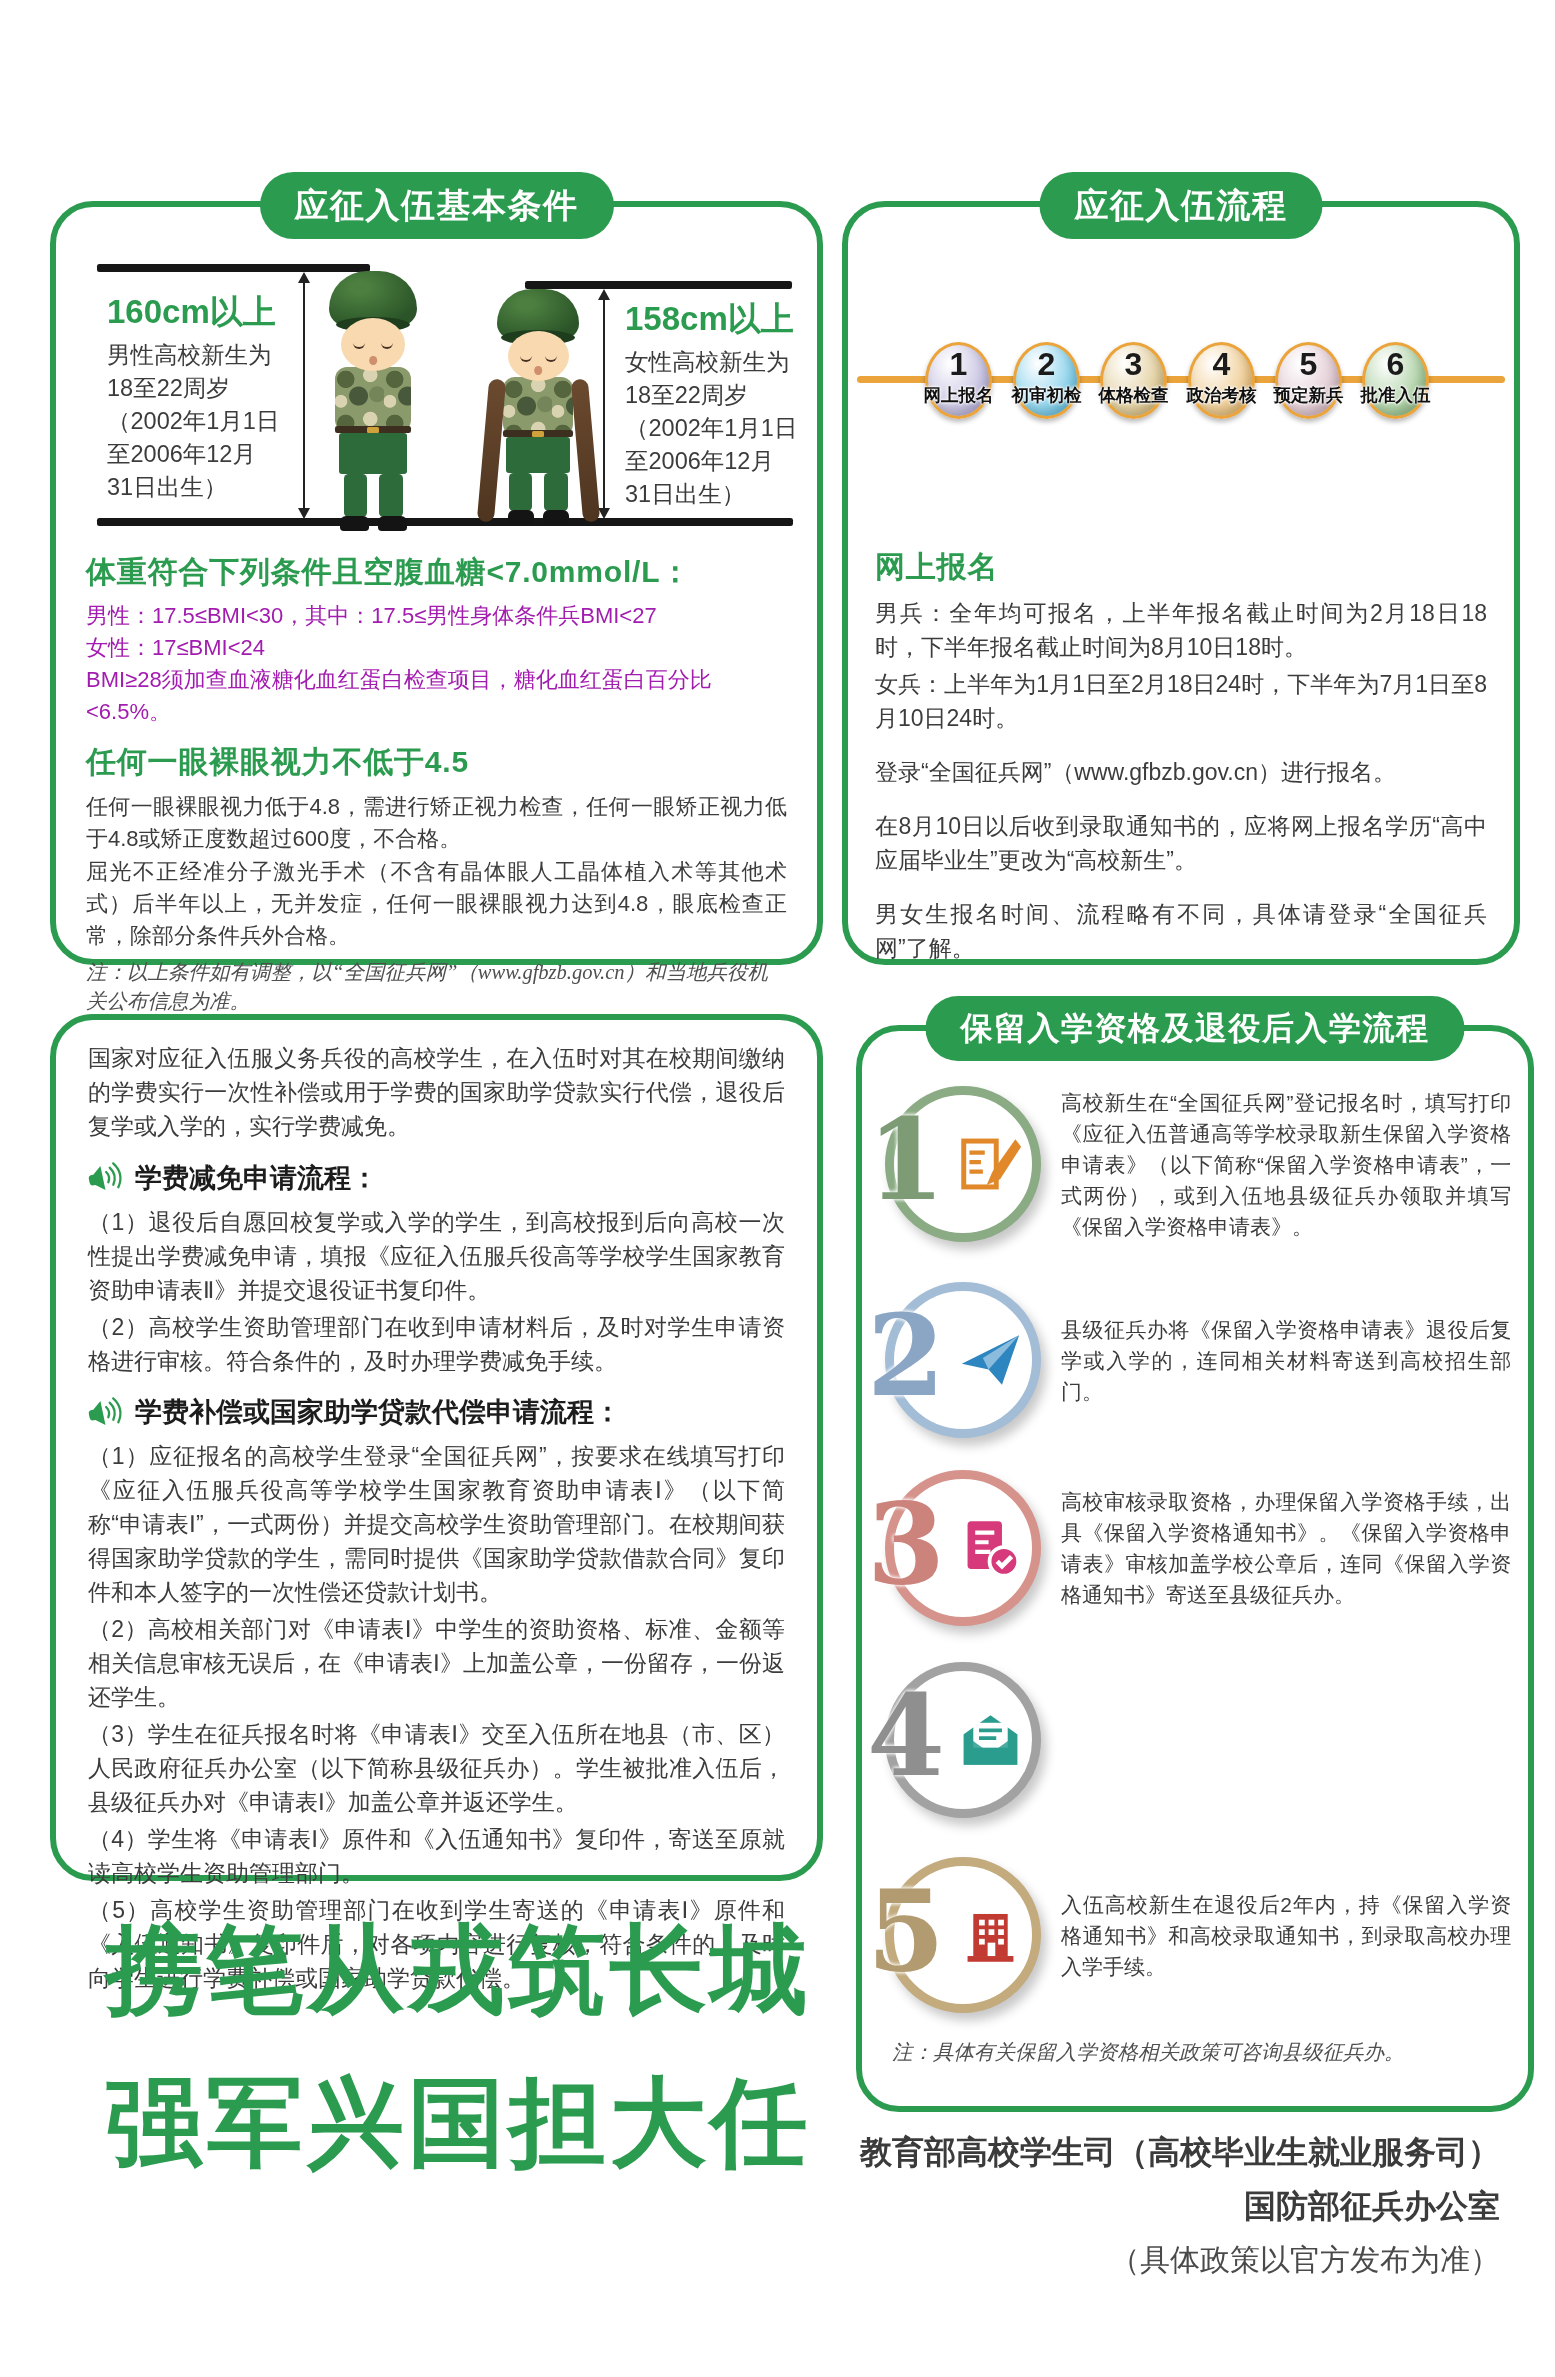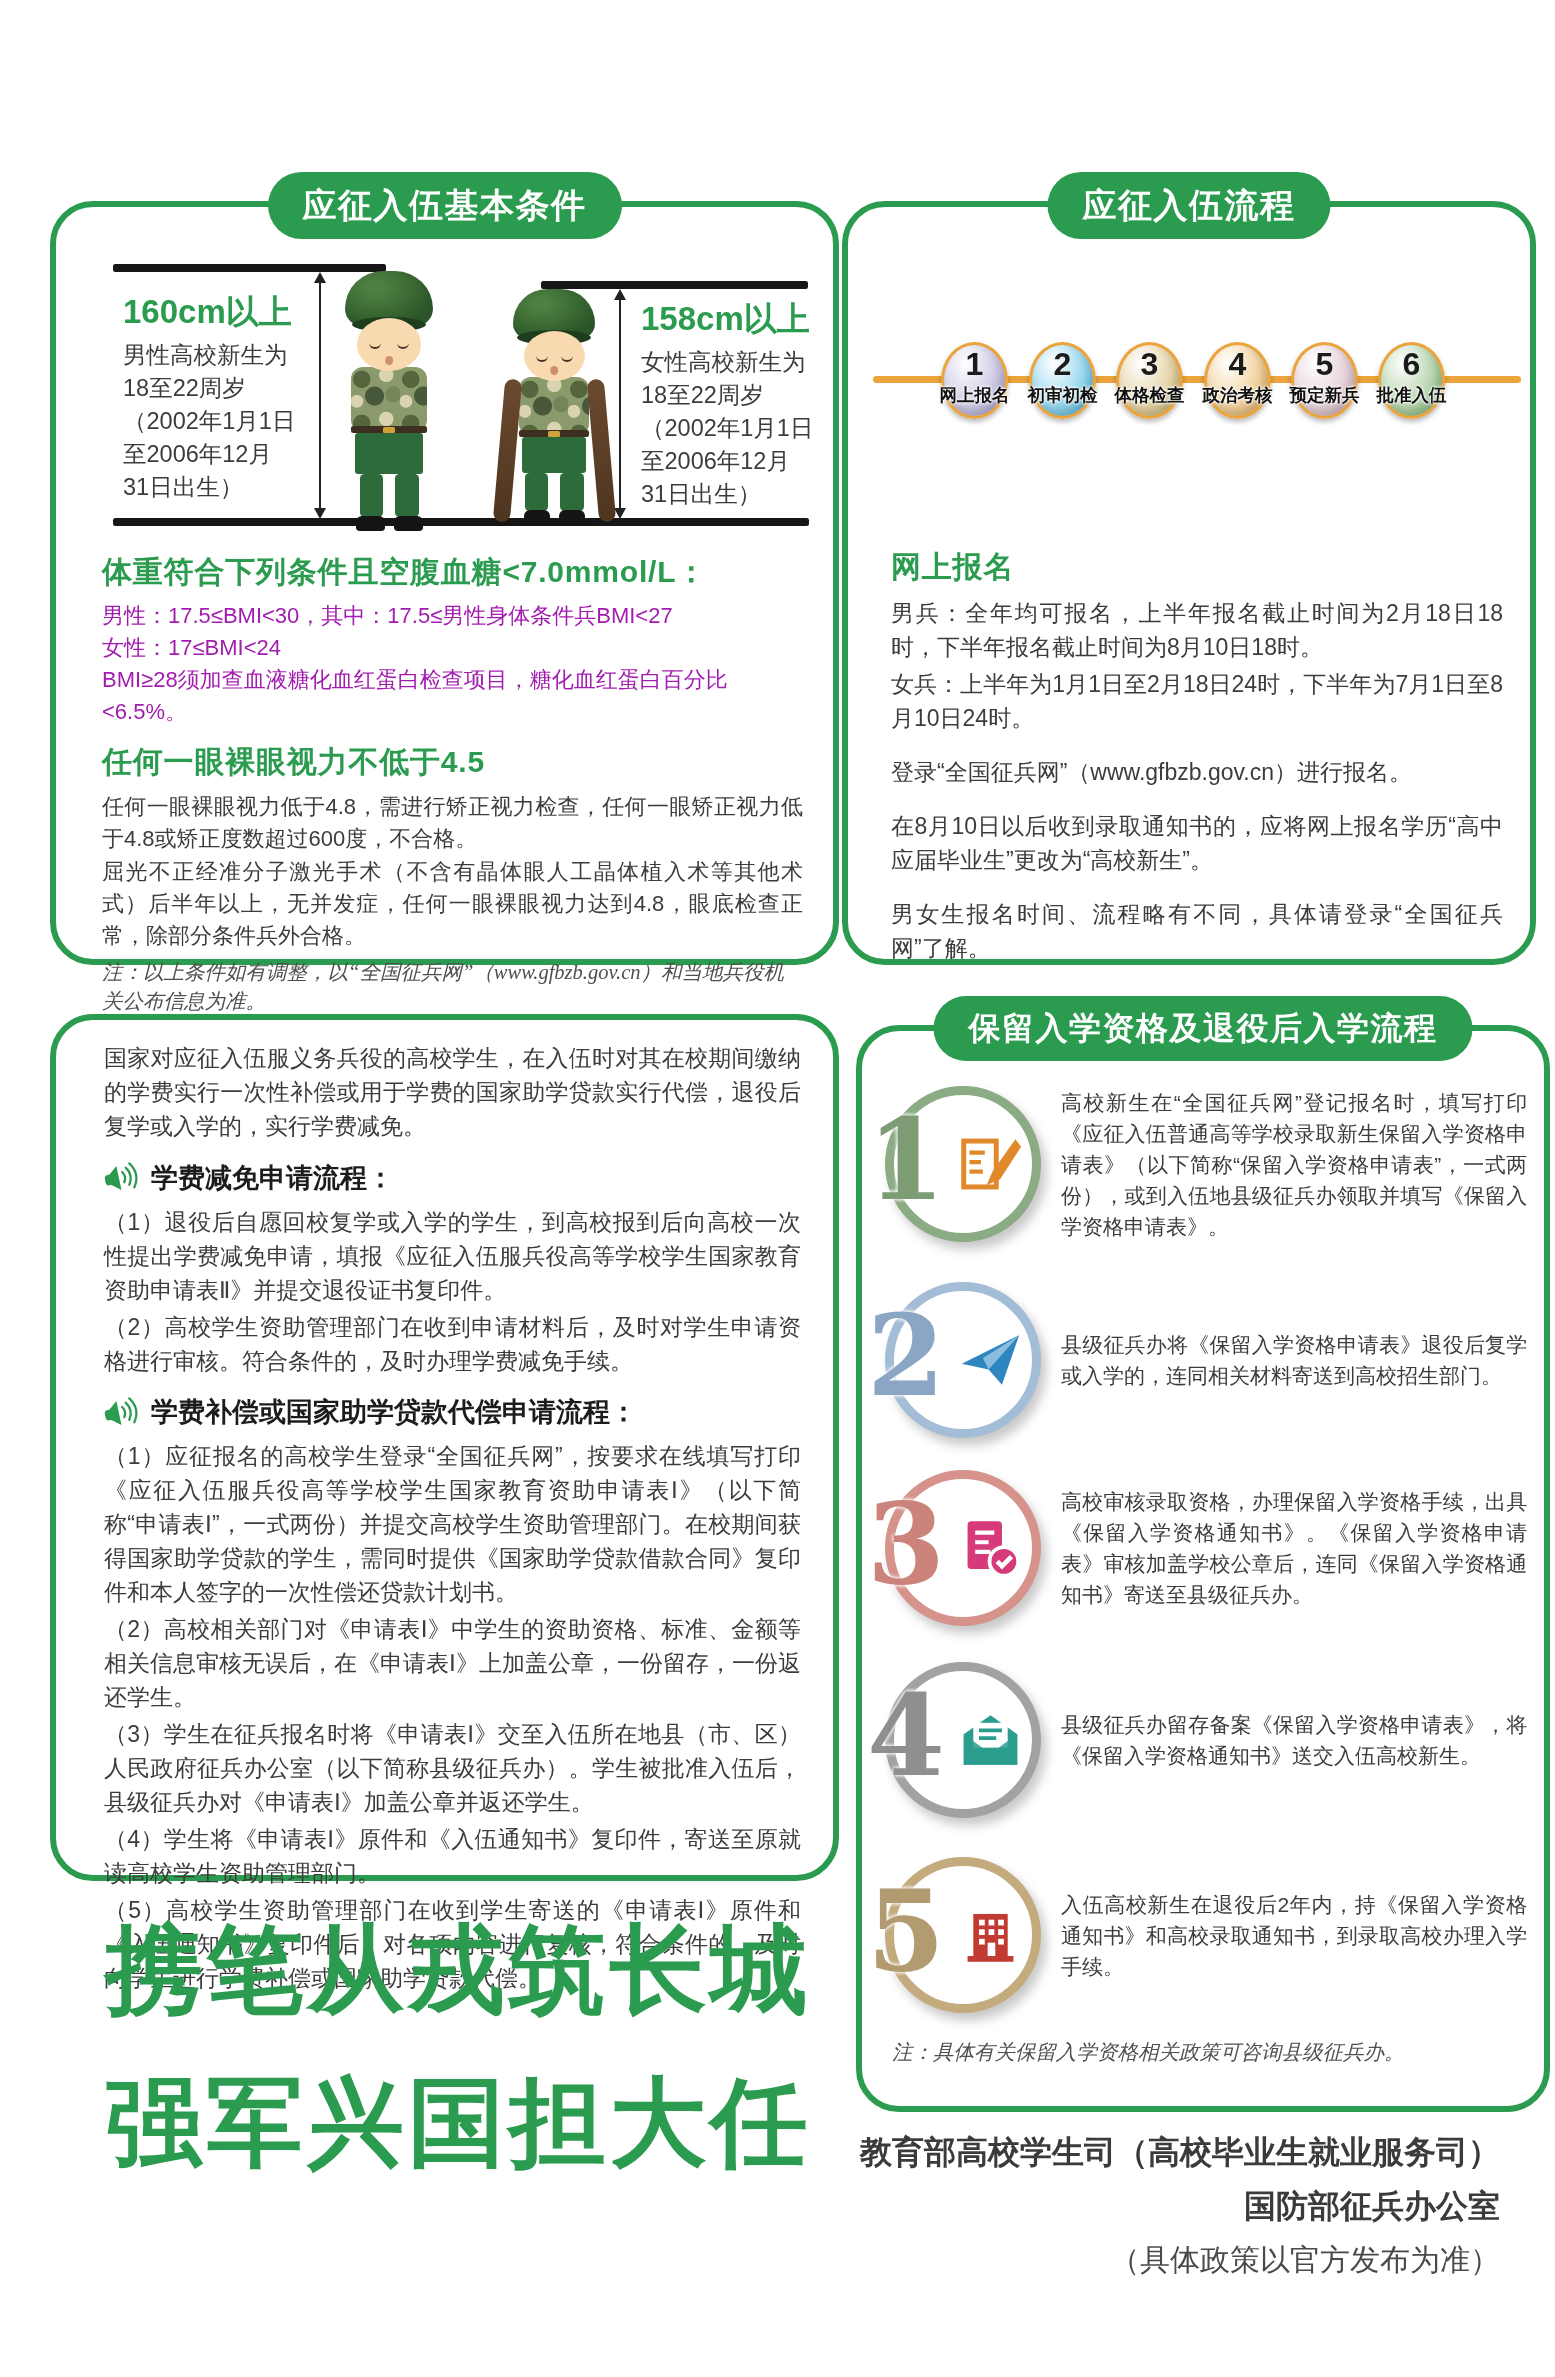--- a/index.html
+++ b/index.html
@@ -5,21 +5,21 @@
   :root{
     --green:#2b9b4f;
     --orange:#eaa43b;
     --ink:#3a3a3a;
   }
   html,body{margin:0;padding:0;background:#ffffff;}
   body{font-family:"Liberation Sans",sans-serif;color:var(--ink);}
   .page{position:relative;width:1556px;height:2377px;background:#ffffff;overflow:hidden;}
 
   
-  .panel{position:absolute;border:6.8px solid var(--green);border-radius:43px;background:#fff;overflow:visible;padding-left:16px;}
+  .panel{position:absolute;border:6.8px solid var(--green);border-radius:43px;background:#fff;overflow:visible;}
   .badge{position:absolute;top:-35px;left:50%;transform:translateX(-50%);
          background:var(--green);color:#fff;font-weight:bold;font-size:34px;
          padding:10.6px 35px;border-radius:35px;white-space:nowrap;letter-spacing:1.5px;z-index:5;}
   #panel-conditions{left:50px;top:201px;width:761px;height:752px;}
   #panel-process{left:842px;top:201px;width:666px;height:752px;}
   #panel-funding{left:50px;top:1014px;width:761px;height:855px;}
   #panel-retention{left:856px;top:1025px;width:666px;height:1075px;}
 
   
   .figure-area{position:relative;height:310px;margin:21px 15px 0;}
@@ -326,21 +326,20 @@
         <span class="step-num" style="color: rgb(143, 143, 143);">4</span>
         <span class="step-icon" style="color: rgb(42, 157, 143);">
           <svg viewBox="0 0 34 34" width="65" height="65">
             <path d="M3 14 L17 4 L31 14 V30 H3 Z" fill="currentColor"></path>
             <rect x="8" y="8" width="18" height="13" fill="#ffffff"></rect>
             <path d="M11 12h12 M11 16h9" stroke="currentColor" stroke-width="2"></path>
             <path d="M3 14 L17 24 L31 14 V30 H3 Z" fill="currentColor" opacity="0.85"></path>
           </svg>
         </span>
       </div>
-      <p class="step-text">县级征兵办留存备案《保留入学资格申请表》，将《保留入学资格通知书》送交入伍高校新生。</p>
     </div>
 
     <div class="step-row" style="top:826px;">
       <div class="step-ring" style="border-color: rgb(195, 171, 126);">
         <span class="step-num" style="color: rgb(178, 155, 112);">5</span>
         <span class="step-icon" style="color: rgb(193, 59, 51);">
           <svg viewBox="0 0 34 34" width="65" height="65">
             <rect x="8" y="6" width="18" height="22" fill="currentColor"></rect>
             <rect x="5" y="28" width="24" height="3" fill="currentColor"></rect>
             <g fill="#ffffff">

